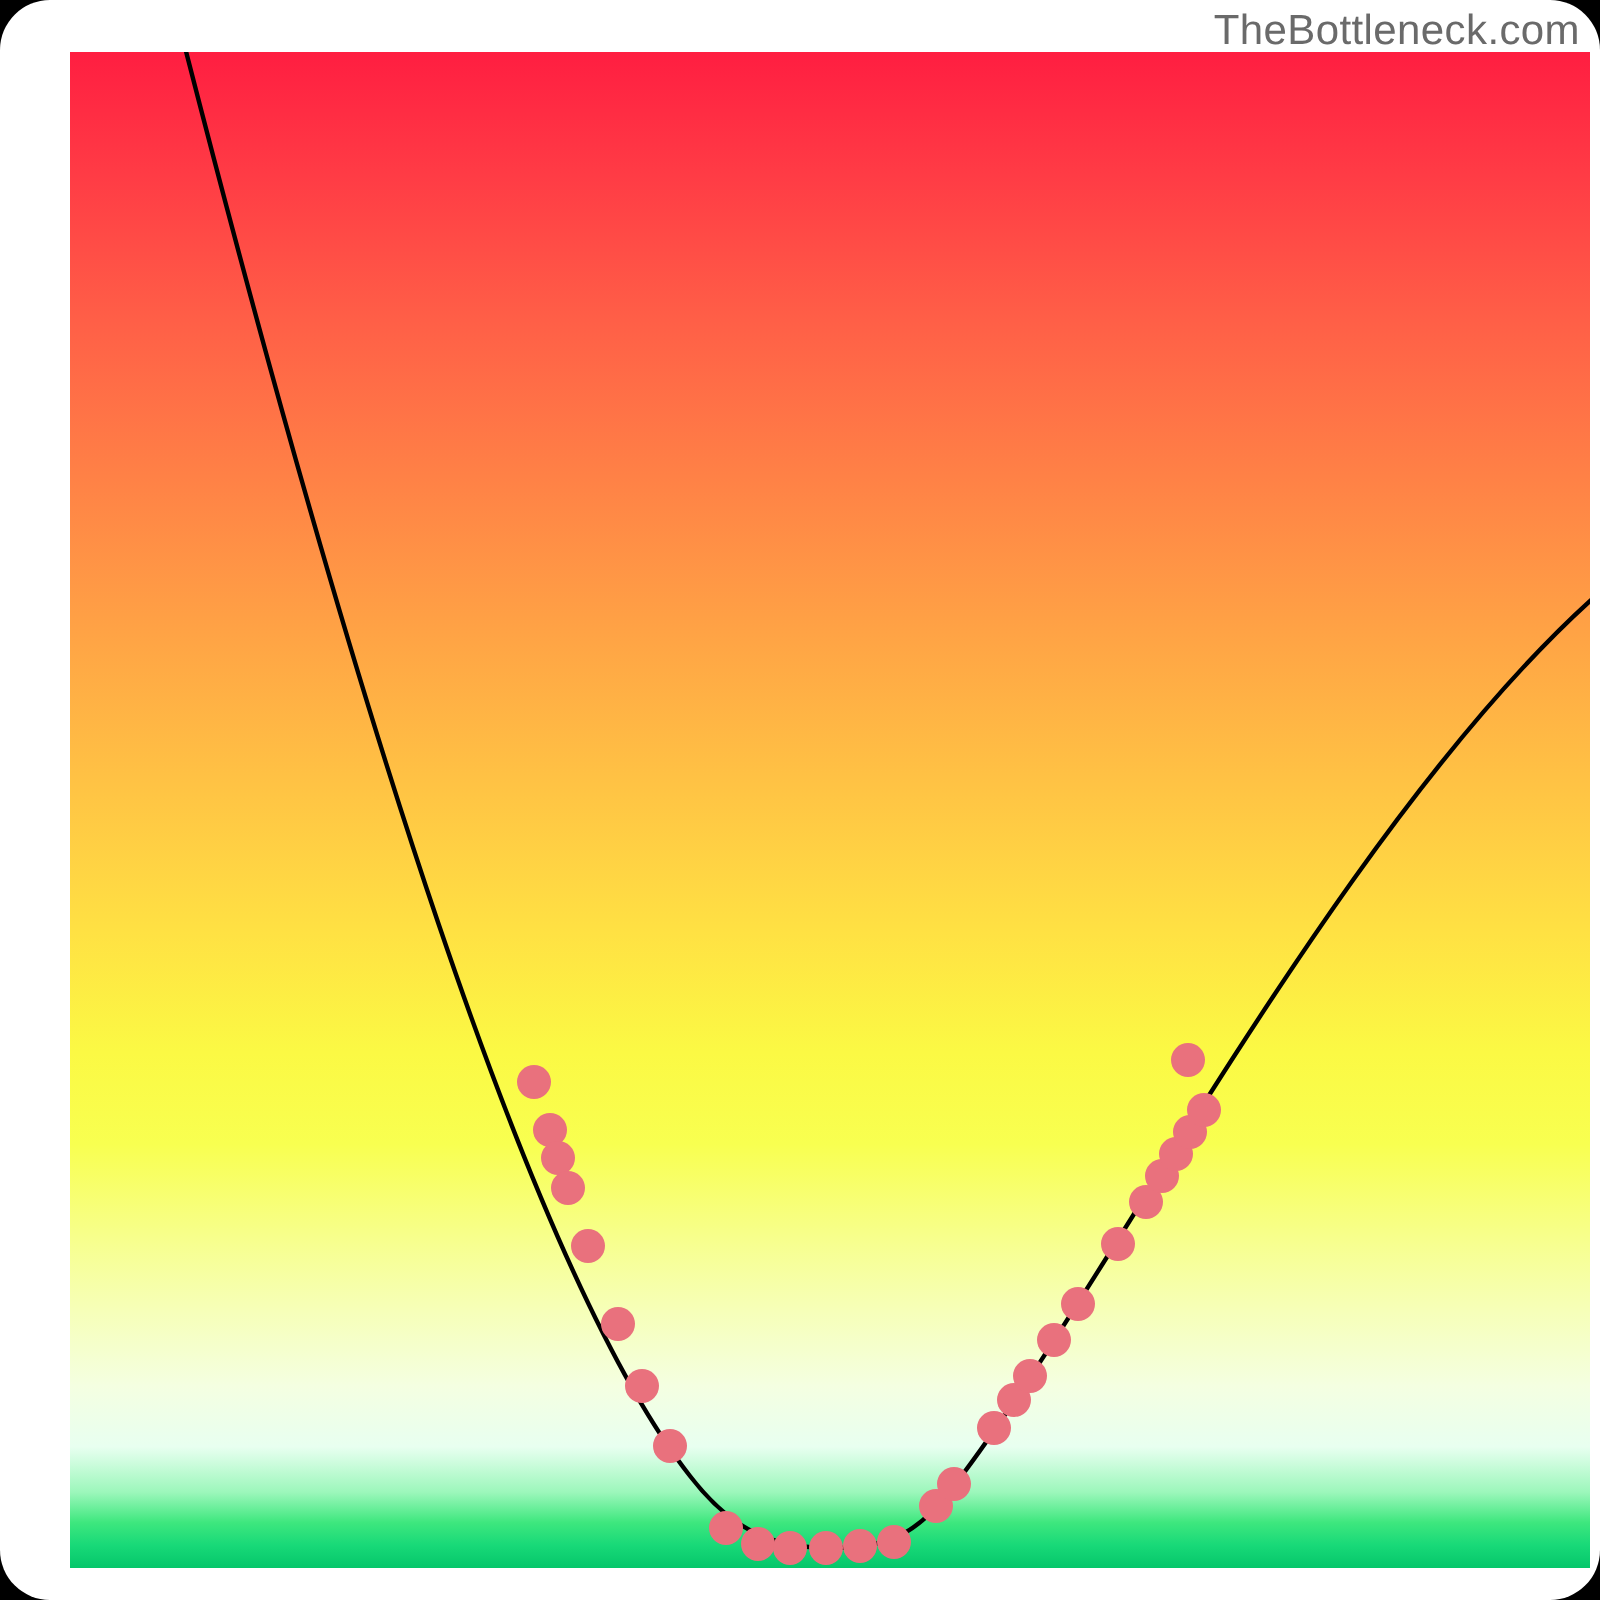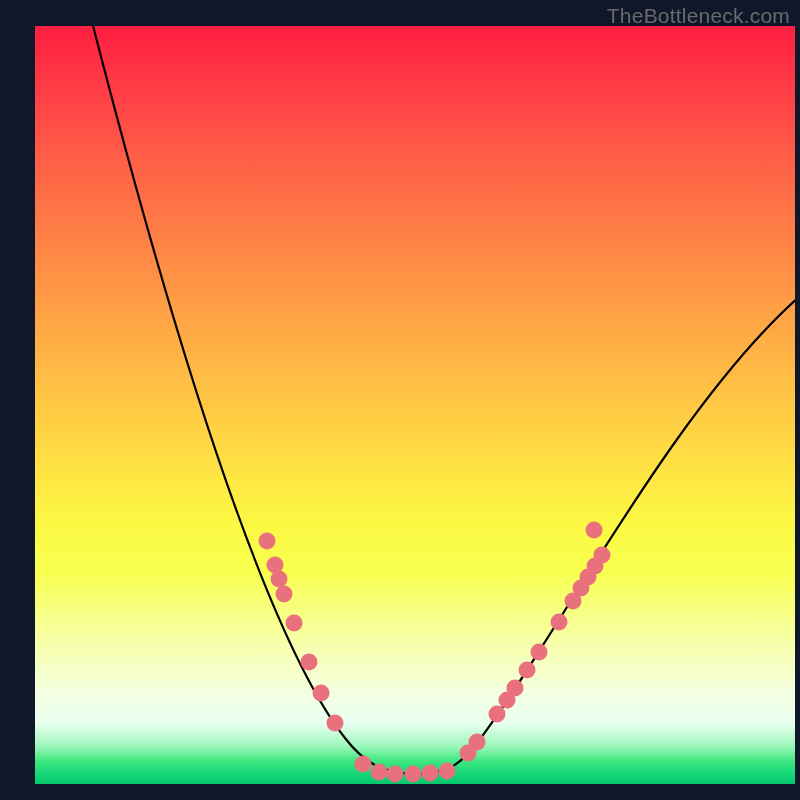--- a/index.html
+++ b/index.html
@@ -8,21 +8,22 @@
     width: 800px;
     height: 800px;
     background: #000;
     overflow: hidden;
     font-family: Arial, Helvetica, sans-serif;
   }
   .stage {
     position: relative;
     width: 800px;
     height: 800px;
-    background: #0f172a;
+    background: #ffffff;
+    border-radius: 25px;
   }
   .plot {
     position: absolute;
     left: 35px;
     top: 26px;
     width: 760px;
     height: 758px;
     overflow: hidden;
   }
   .gradient-bg {

